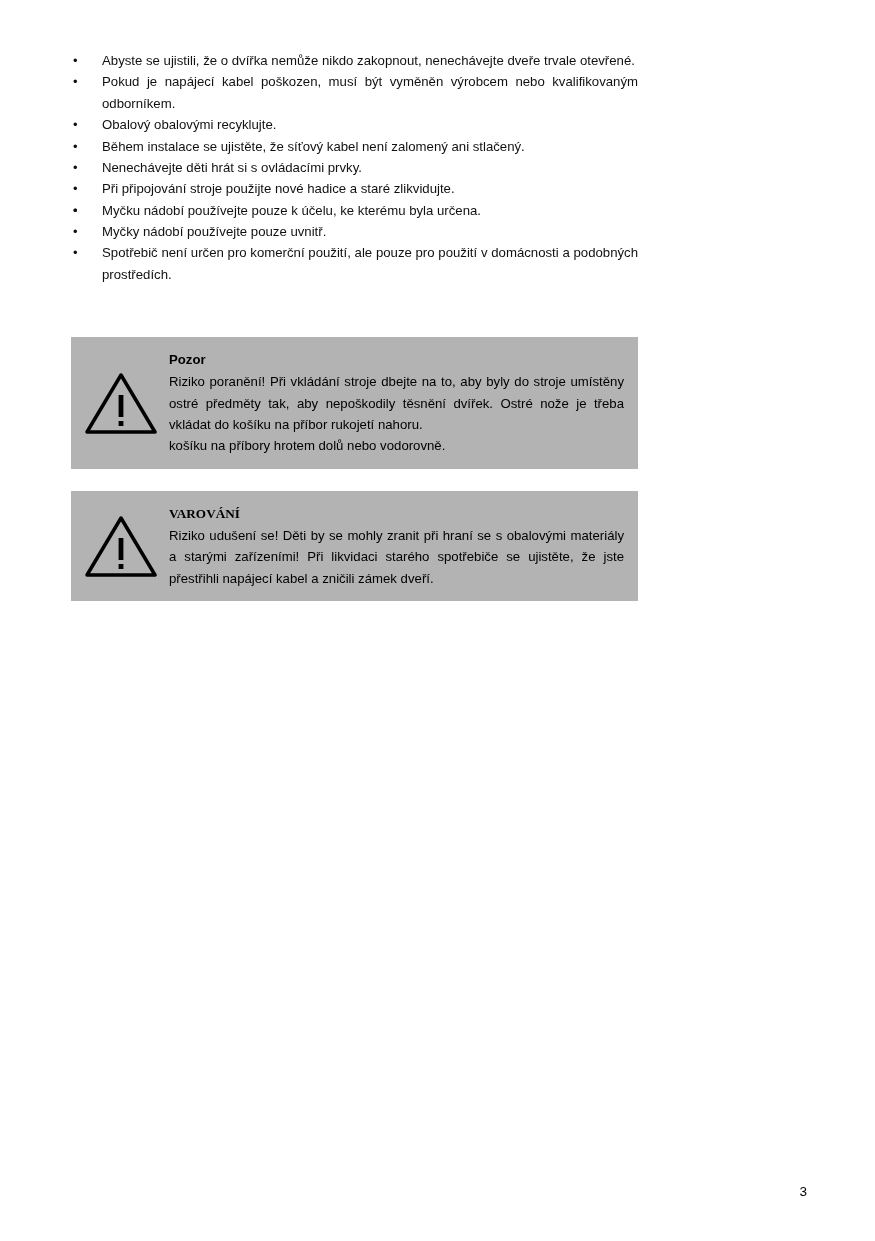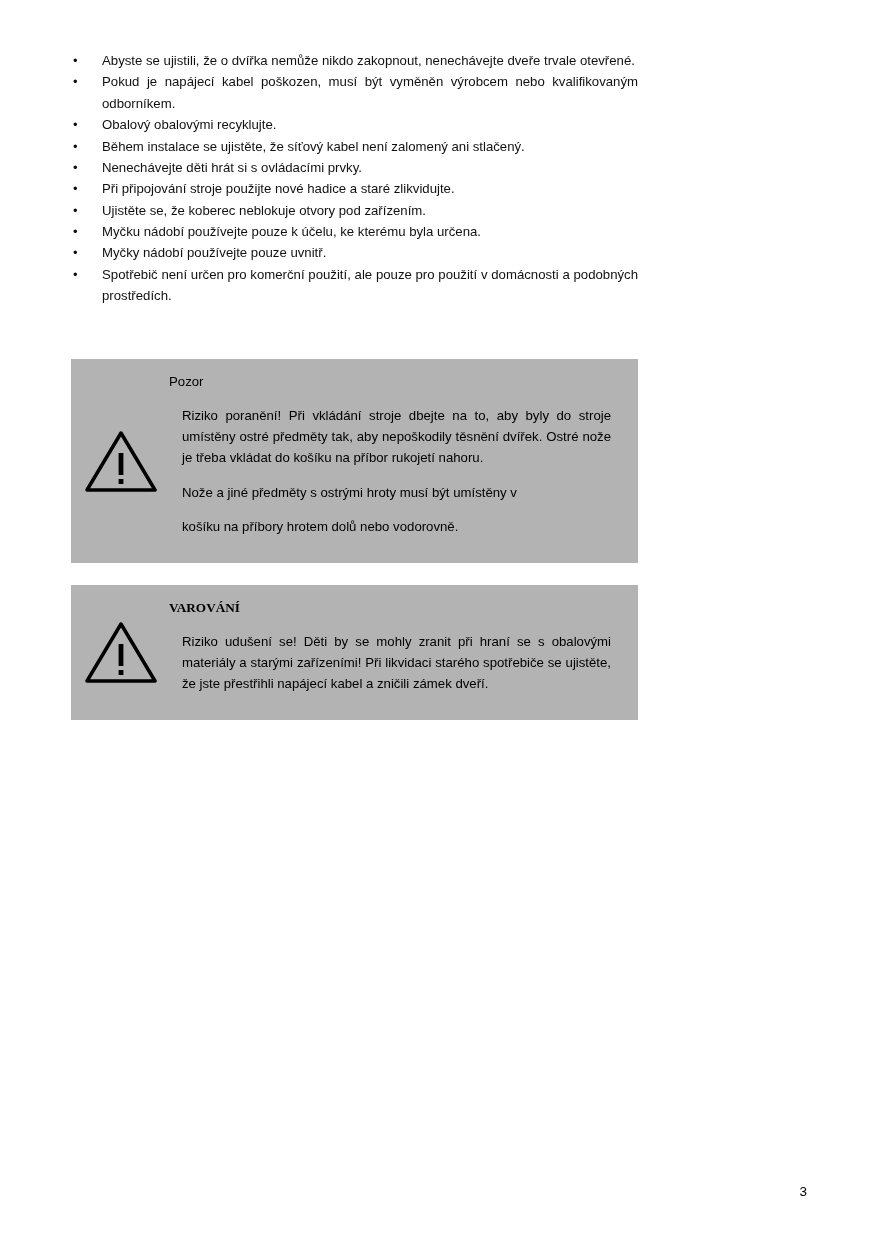--- a/index.html
+++ b/index.html
@@ -66,27 +66,28 @@
     left: 14px;
     top: 50%;
     transform: translateY(-50%);
     width: 72px;
     height: 64px;
   }
   .notice-title {
     font-size: 13.2px;
     line-height: 1.6;
     margin-bottom: 1px;
+    font-weight: bold;
   }
   .notice-title.bold {
     font-weight: bold;
     font-family: Liberation Serif, serif;
   }
   .notice-body p {
-    margin: 13px;
+    margin: 0;
     font-size: 13.2px;
     line-height: 1.62;
     text-align: justify;
   }
   .notice-body p.nojust {
     text-align: left;
   }
   .spacer-1 { height: 52px; }
   .spacer-2 { height: 22px; }
   .page-number {
@@ -117,21 +118,21 @@
       <li>
         <span class="dot">•</span><span>Během instalace se ujistěte, že síťový kabel není zalomený ani stlačený.</span>
       </li>
       <li>
         <span class="dot">•</span><span>Nenechávejte děti hrát si s ovládacími prvky.</span>
       </li>
       <li>
         <span class="dot">•</span><span>Při připojování stroje použijte nové hadice a staré zlikvidujte.</span>
       </li>
       <li>
-        <span class="dot">•</span><span>Ujistěte se, že koberec neblokuje otvory pod zařízením.</span>
+        <span class="dot">•</span>
       </li>
       <li>
         <span class="dot">•</span><span>Myčku nádobí používejte pouze k účelu, ke kterému byla určena.</span>
       </li>
       <li>
         <span class="dot">•</span><span>Myčky nádobí používejte pouze uvnitř.</span>
       </li>
       <li class="justified-last">
         <span class="dot">•</span><span>Spotřebič není určen pro komerční použití, ale pouze pro použití v domácnosti a podobných prostředích.</span>
       </li>
@@ -143,21 +144,20 @@
       <div class="notice-icon">
         <svg viewBox="0 0 72 64" width="72" height="64">
           <polygon points="36,4 70,61 2,61" fill="none" stroke="#000000" stroke-width="3.5" stroke-linejoin="round"></polygon>
           <rect x="33.6" y="24" width="4.8" height="22" fill="#000000"></rect>
           <rect x="33.6" y="50" width="4.8" height="5" fill="#000000"></rect>
         </svg>
       </div>
       <div class="notice-title">Pozor</div>
       <div class="notice-body">
         <p>Riziko poranění! Při vkládání stroje dbejte na to, aby byly do stroje umístěny ostré předměty tak, aby nepoškodily těsnění dvířek. Ostré nože je třeba vkládat do košíku na příbor rukojetí nahoru.</p>
-        <p class="nojust">Nože a jiné předměty s ostrými hroty musí být umístěny v</p>
         <p class="nojust">košíku na příbory hrotem dolů nebo vodorovně.</p>
       </div>
     </div>
 
     <div class="spacer-2"></div>
 
     <div class="notice">
       <div class="notice-icon">
         <svg viewBox="0 0 72 64" width="72" height="64">
           <polygon points="36,4 70,61 2,61" fill="none" stroke="#000000" stroke-width="3.5" stroke-linejoin="round"></polygon>

